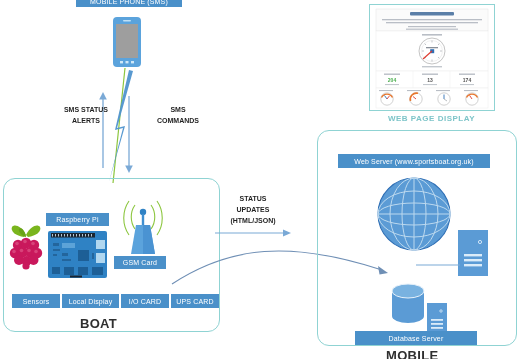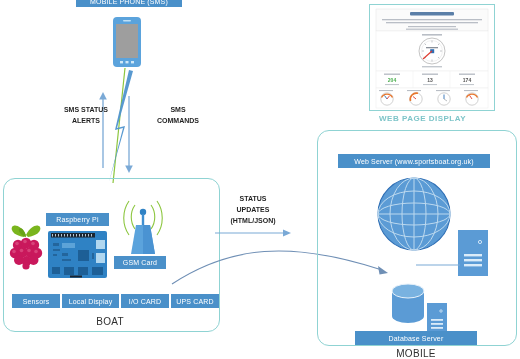--- a/index.html
+++ b/index.html
@@ -6,25 +6,25 @@
   body{width:520px;height:359px;position:relative;overflow:hidden;
        font-family:"Liberation Sans","DejaVu Sans",sans-serif;
        -webkit-font-smoothing:antialiased;}
   .abs{position:absolute;}
   
   .chip{position:absolute;background:#4a90c9;color:#ffffff;
         display:flex;align-items:center;justify-content:center;
         font-size:7px;letter-spacing:.15px;white-space:nowrap;line-height:1;}
   
   .panel{position:absolute;border:1.4px solid #8fd3d3;border-radius:12px;background:transparent;}
-  .caption{position:absolute;text-align:center;font-size:10px;color:#2f2f2f;
-           font-weight:normal;letter-spacing:.3px;white-space:nowrap;}
+  .caption{position:absolute;text-align:left;font-size:13px;color:#2f2f2f;
+           font-weight:bold;letter-spacing:.3px;white-space:nowrap;}
   .flowlabel{position:absolute;text-align:center;font-size:7px;color:#1f1f1f;
              font-weight:bold;line-height:11px;white-space:nowrap;}
-  .teal-cap{position:absolute;font-size:8px;color:#7ec5c9;
+  .teal-cap{position:absolute;text-align:center;font-size:8px;color:#7ec5c9;
             font-weight:bold;letter-spacing:.5px;white-space:nowrap;}
   svg{overflow:visible;}
 </style>
 </head>
 <body>
 
 <div class="chip" style="left:76px;top:-4px;width:106px;height:11px;font-size:7px;font-weight:normal;">
   <span>MOBILE PHONE (SMS)</span>
 </div>
 

